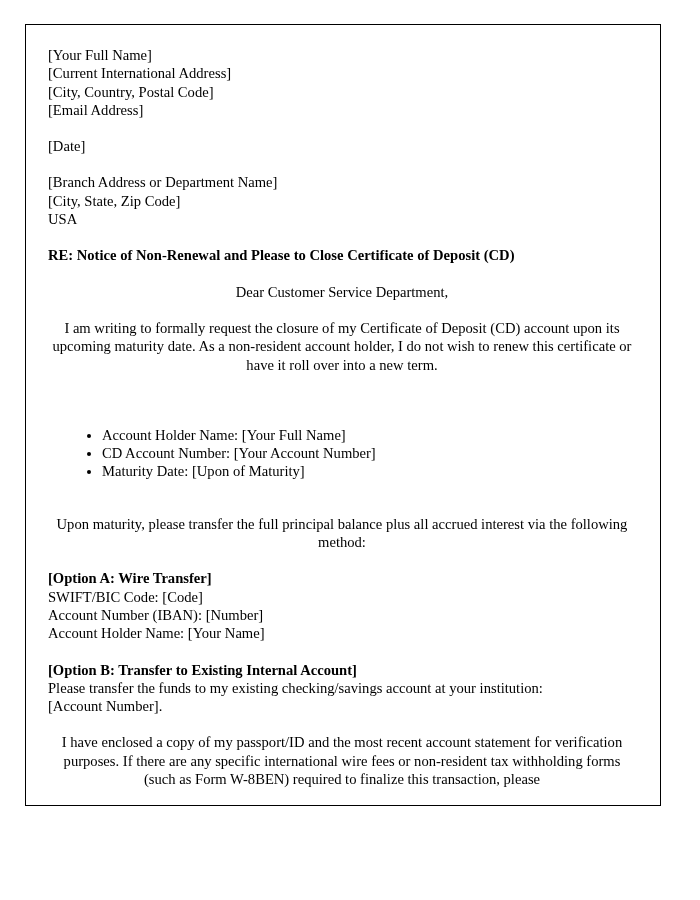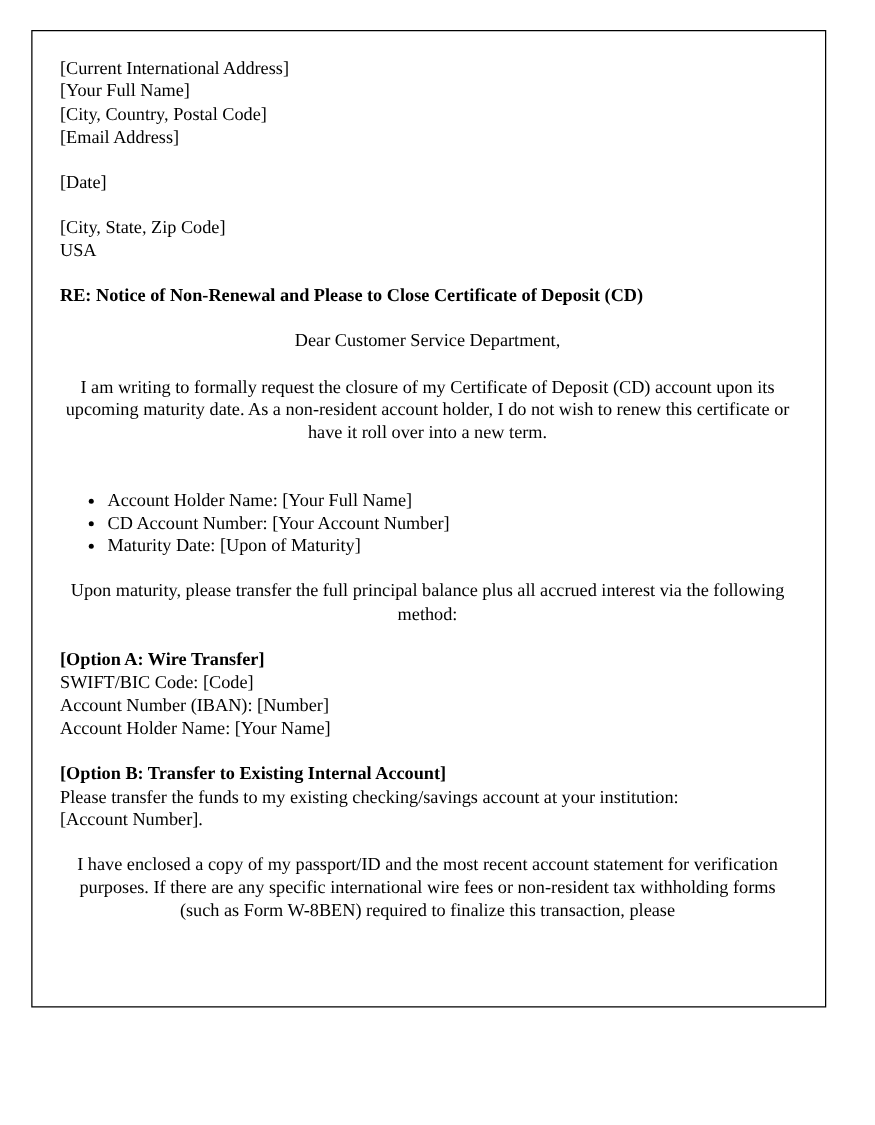--- a/index.html
+++ b/index.html
@@ -53,21 +53,21 @@
   }
   .para {
     margin: 0;
     text-align: center;
   }
   .bold-head {
     font-weight: bold;
     margin: 0;
   }
   ul.details {
-    margin: 0;
+    margin: 16px;
     padding-left: 38px;
     list-style-type: disc;
   }
   ul.details li {
     margin: 0;
     padding: 0;
     line-height: 18.3px;
   }
   .option-head {
     font-weight: bold;
@@ -79,33 +79,34 @@
 </style>
 </head>
 <body>
 
 <div class="page">
   <div class="page-border"></div>
 
   <div class="content clipped">
 
     <div class="addr-block">
+      <div class="addr-line">[Your Full Name]</div>
       <div class="addr-line">[Current International Address]</div>
-      <div class="addr-line">[Your Full Name]</div>
       <div class="addr-line">[City, Country, Postal Code]</div>
       <div class="addr-line">[Email Address]</div>
     </div>
 
     <div class="gap-sm"></div>
 
     <div class="addr-line">[Date]</div>
 
     <div class="gap-sm"></div>
 
     <div class="addr-block">
+      <div class="addr-line">[Branch Address or Department Name]</div>
       <div class="addr-line">[City, State, Zip Code]</div>
       <div class="addr-line">USA</div>
     </div>
 
     <div class="gap-md"></div>
 
     <p class="subject">RE: Notice of Non-Renewal and Please to Close Certificate of Deposit (CD)</p>
 
     <div class="gap-md"></div>
 

